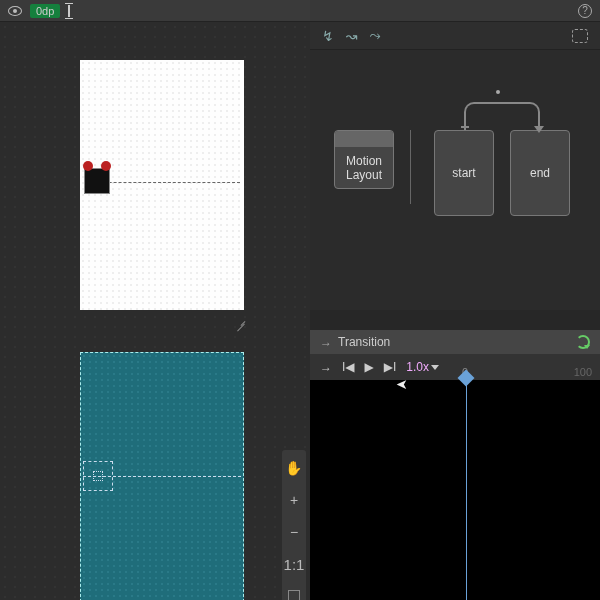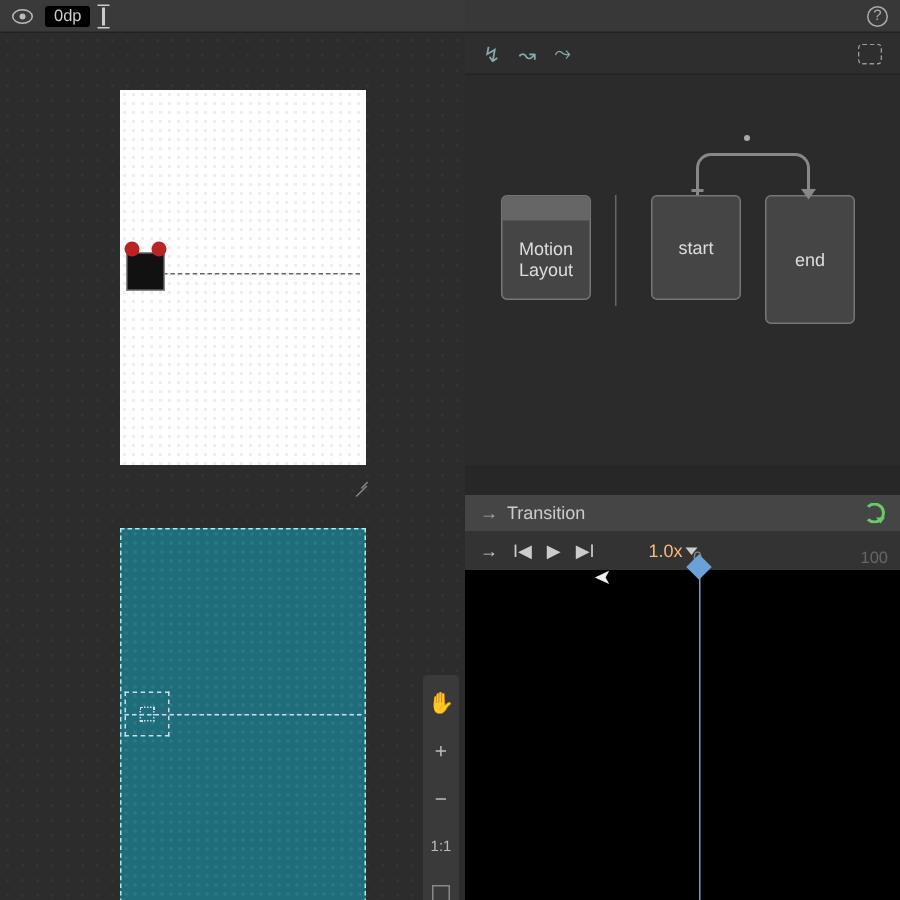--- a/index.html
+++ b/index.html
@@ -16,21 +16,21 @@
     position: absolute; left: 0; top: 0; height: 22px;
     display: flex; align-items: center; gap: 8px;
     padding: 2px 8px;
     background: #3a3a3a;
     border-bottom: 1px solid #222;
     width: 310px;
   }
   .eye { width:14px; height:10px; border:1px solid #bbb; border-radius:50%; position:relative;}
   .eye::after{content:"";position:absolute;left:4px;top:2px;width:4px;height:4px;background:#bbb;border-radius:50%;}
   .dp-box {
-    font-size:11px; color:#ccc; background:#000000; padding:1px 6px;
+    font-size:11px; color:#ccc; background:#15803d; padding:1px 6px;
     border-radius:2px;
   }
   .textcursor { width:2px; height:12px; background:#ccc; position:relative;}
   .textcursor::before,.textcursor::after{content:"";position:absolute;width:8px;height:1px;background:#ccc;left:-3px;}
   .textcursor::before{top:-2px;} .textcursor::after{bottom:-2px;}
 
   
   .topbar-right {
     position: absolute; left: 310px; right:0; top:0; height: 22px;
     background:#383838; border-bottom:1px solid #222;
@@ -102,23 +102,23 @@
   .graph-area {
     position:absolute; left:310px; top:50px; right:0; height:260px;
     background:#2b2b2b;
   }
   .ml-box {
     position:absolute; width:60px; border:1px solid #777; border-radius:4px;
     background:#454545; text-align:center; color:#ddd;
     display:flex; flex-direction:column; justify-content:center;
     font-size:12px;
   }
-  .ml-box.layout { left:24px; top:80px; height:70px; }
+  .ml-box.layout { left:24px; top:80px; height:59px; }
   .ml-box.layout .hdr { height:16px; background:#666; border-radius:3px 3px 0 0;}
-  .ml-box.start  { left:124px; top:80px; height:70px; }
+  .ml-box.start  { left:124px; top:80px; height:86px; }
   .ml-box.end    { left:200px; top:80px; height:86px; }
   .vline { position:absolute; left:100px; top:80px; width:0; height:74px; border-left:1px solid #666;}
 
   
   .arc {
     position:absolute; left:154px; top:52px; width:76px; height:28px;
     border:2px solid #888; border-bottom:none;
     border-radius:10px 10px 0 0;
   }
   .dot { position:absolute; left:186px; top:40px; width:4px;height:4px;background:#aaa;border-radius:50%;}
@@ -130,21 +130,21 @@
     position:absolute; left:151px; top:76px; width:8px; height:0; border-top:2px solid #888;
   }
 
   
   .vt {
     position:absolute; left:282px; top:450px; width:24px;
     display:flex; flex-direction:column; gap:8px;
     background:#3a3a3a; padding:6px 0; border-radius:3px;
   }
   .vt .vi { width:24px; height:24px; display:flex;align-items:center;justify-content:center; color:#bbb; font-size:14px; cursor:pointer;}
-  .vt .onebyone{font-size:10px;}
+  .vt .onebyone{font-size:15px;}
   .vt .box { width:12px;height:12px;border:1px solid #888;}
 
   
   .trans-head {
     position:absolute; left:310px; top:330px; right:0; height:24px;
     background:#454545; display:flex; align-items:center; padding:0 10px;
     color:#ccc; font-size:12px; gap:6px;
   }
   .trans-head .arrow{font-size:12px;color:#aaa;}
   .trans-head .sp{flex:1;}
@@ -152,21 +152,21 @@
     border-left-color:transparent; position:relative;}
   .cycle-icon::after{content:"";position:absolute;right:-2px;bottom:-2px;width:0;height:0;
     border-left:3px solid transparent;border-right:3px solid transparent;border-top:4px solid #6c6;}
 
   .trans-tools {
     position:absolute; left:310px; top:354px; right:0; height:26px;
     background:#333; display:flex; align-items:center; gap:10px; padding:0 10px;
     color:#ccc; font-size:12px;
   }
   .trans-tools .pi{cursor:pointer;}
-  .speed{display:flex;align-items:center;gap:2px; color:#fdba74;margin-left:26px;}
+  .speed{display:flex;align-items:center;gap:2px; color:#f0abfc;}
   .speed .caret{width:0;height:0;border-left:4px solid transparent;border-right:4px solid transparent;border-top:5px solid #ccc;}
 
   .timeline {
     position:absolute; left:310px; top:380px; right:0; bottom:0;
     background:#000000;
   }
   .timeline .zero { position:absolute; left:152px; top:-14px; font-size:11px; color:#888;}
   .timeline .hundred { position:absolute; right:8px; top:-14px; font-size:11px; color:#666;}
   .playhead-line {
     position:absolute; left:156px; top:0; bottom:0; width:1px; background:#6aa2d8;

